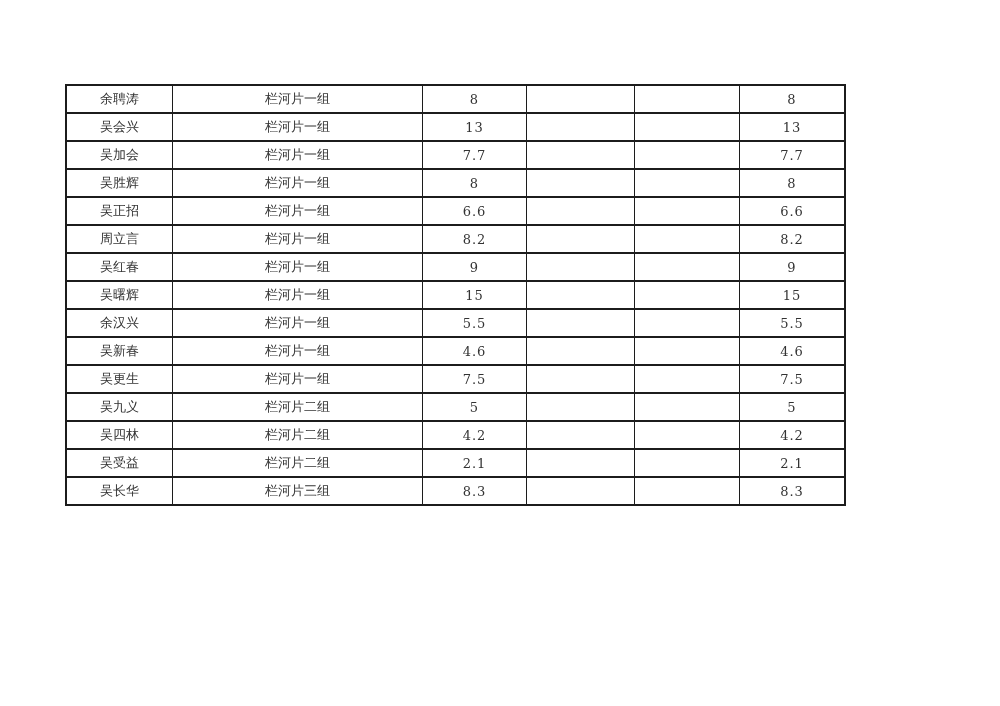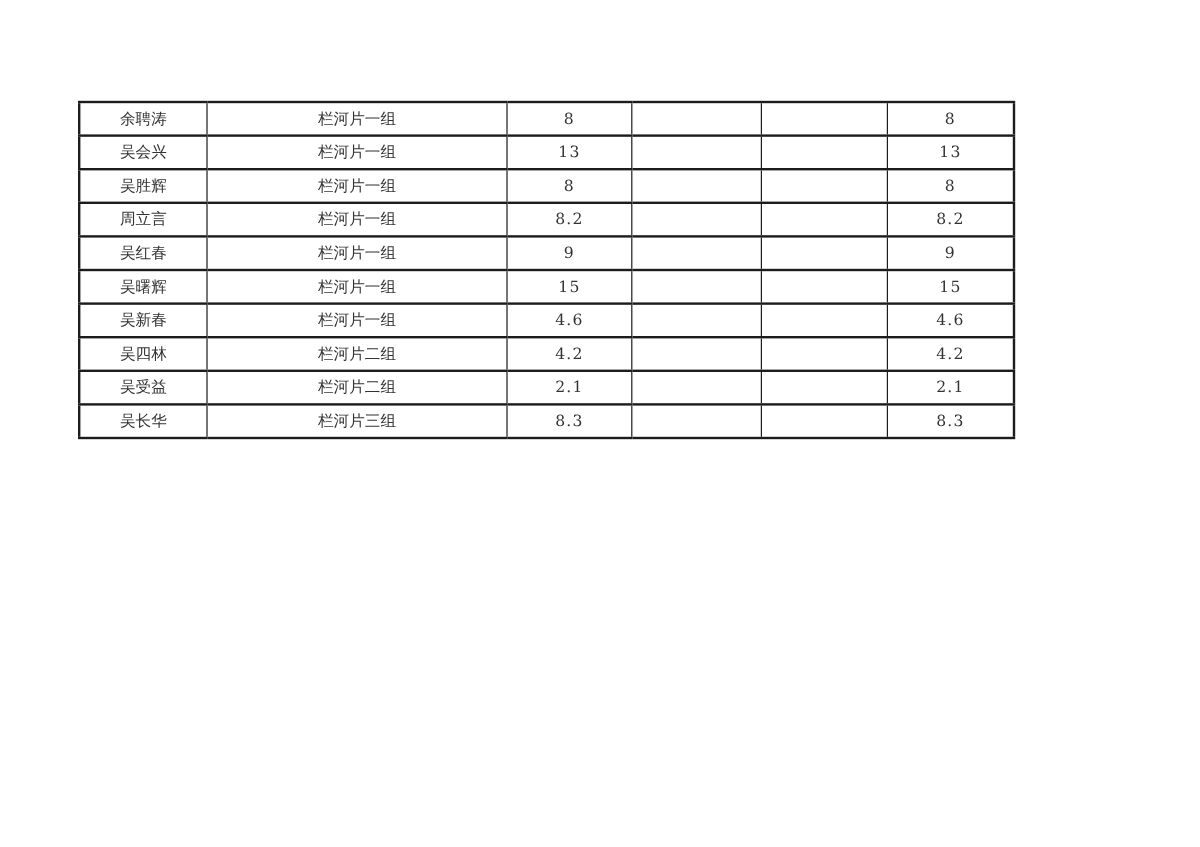--- a/index.html
+++ b/index.html
@@ -64,30 +64,46 @@
 
   <tr>
     <td class="c-name">吴会兴</td>
     <td class="c-group">栏河片一组</td>
     <td class="c-num1">13</td>
     <td class="c-emptyA"></td>
     <td class="c-emptyB"></td>
     <td class="c-num2">13</td>
   </tr>
 
+  <tr>
+    <td class="c-name">吴加会</td>
+    <td class="c-group">栏河片一组</td>
+    <td class="c-num1">7.7</td>
+    <td class="c-emptyA"></td>
+    <td class="c-emptyB"></td>
+    <td class="c-num2">7.7</td>
+  </tr>
 
   <tr>
     <td class="c-name">吴胜辉</td>
     <td class="c-group">栏河片一组</td>
     <td class="c-num1">8</td>
     <td class="c-emptyA"></td>
     <td class="c-emptyB"></td>
     <td class="c-num2">8</td>
   </tr>
 
+  <tr>
+    <td class="c-name">吴正招</td>
+    <td class="c-group">栏河片一组</td>
+    <td class="c-num1">6.6</td>
+    <td class="c-emptyA"></td>
+    <td class="c-emptyB"></td>
+    <td class="c-num2">6.6</td>
+  </tr>
 
   <tr>
     <td class="c-name">周立言</td>
     <td class="c-group">栏河片一组</td>
     <td class="c-num1">8.2</td>
     <td class="c-emptyA"></td>
     <td class="c-emptyB"></td>
     <td class="c-num2">8.2</td>
   </tr>
 
@@ -105,32 +121,56 @@
     <td class="c-name">吴曙辉</td>
     <td class="c-group">栏河片一组</td>
     <td class="c-num1">15</td>
     <td class="c-emptyA"></td>
     <td class="c-emptyB"></td>
     <td class="c-num2">15</td>
   </tr>
 
 
 
+  <tr>
+    <td class="c-name">余汉兴</td>
+    <td class="c-group">栏河片一组</td>
+    <td class="c-num1">5.5</td>
+    <td class="c-emptyA"></td>
+    <td class="c-emptyB"></td>
+    <td class="c-num2">5.5</td>
+  </tr>
 
   <tr>
     <td class="c-name">吴新春</td>
     <td class="c-group">栏河片一组</td>
     <td class="c-num1">4.6</td>
     <td class="c-emptyA"></td>
     <td class="c-emptyB"></td>
     <td class="c-num2">4.6</td>
   </tr>
 
+  <tr>
+    <td class="c-name">吴更生</td>
+    <td class="c-group">栏河片一组</td>
+    <td class="c-num1">7.5</td>
+    <td class="c-emptyA"></td>
+    <td class="c-emptyB"></td>
+    <td class="c-num2">7.5</td>
+  </tr>
 
 
+  <tr>
+    <td class="c-name">吴九义</td>
+    <td class="c-group">栏河片二组</td>
+    <td class="c-num1">5</td>
+    <td class="c-emptyA"></td>
+    <td class="c-emptyB"></td>
+    <td class="c-num2">5</td>
+  </tr>
 
   <tr>
     <td class="c-name">吴四林</td>
     <td class="c-group">栏河片二组</td>
     <td class="c-num1">4.2</td>
     <td class="c-emptyA"></td>
     <td class="c-emptyB"></td>
     <td class="c-num2">4.2</td>
   </tr>
 

